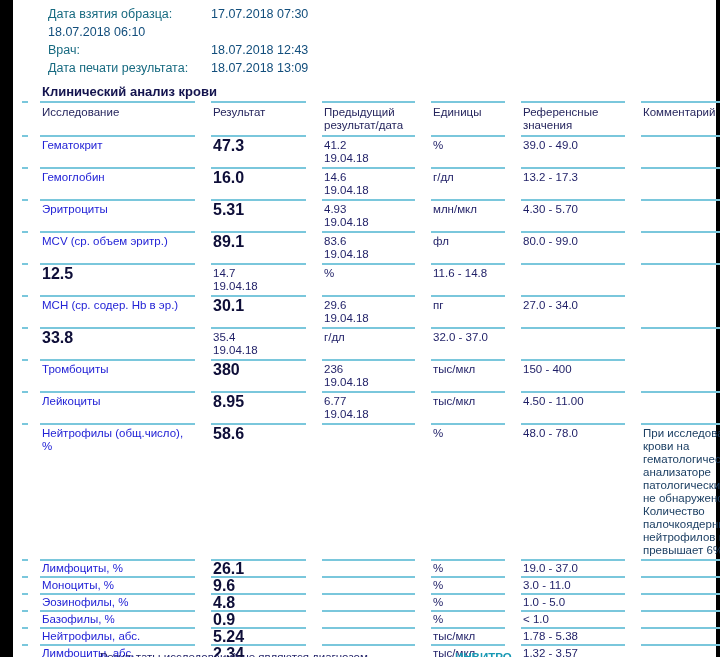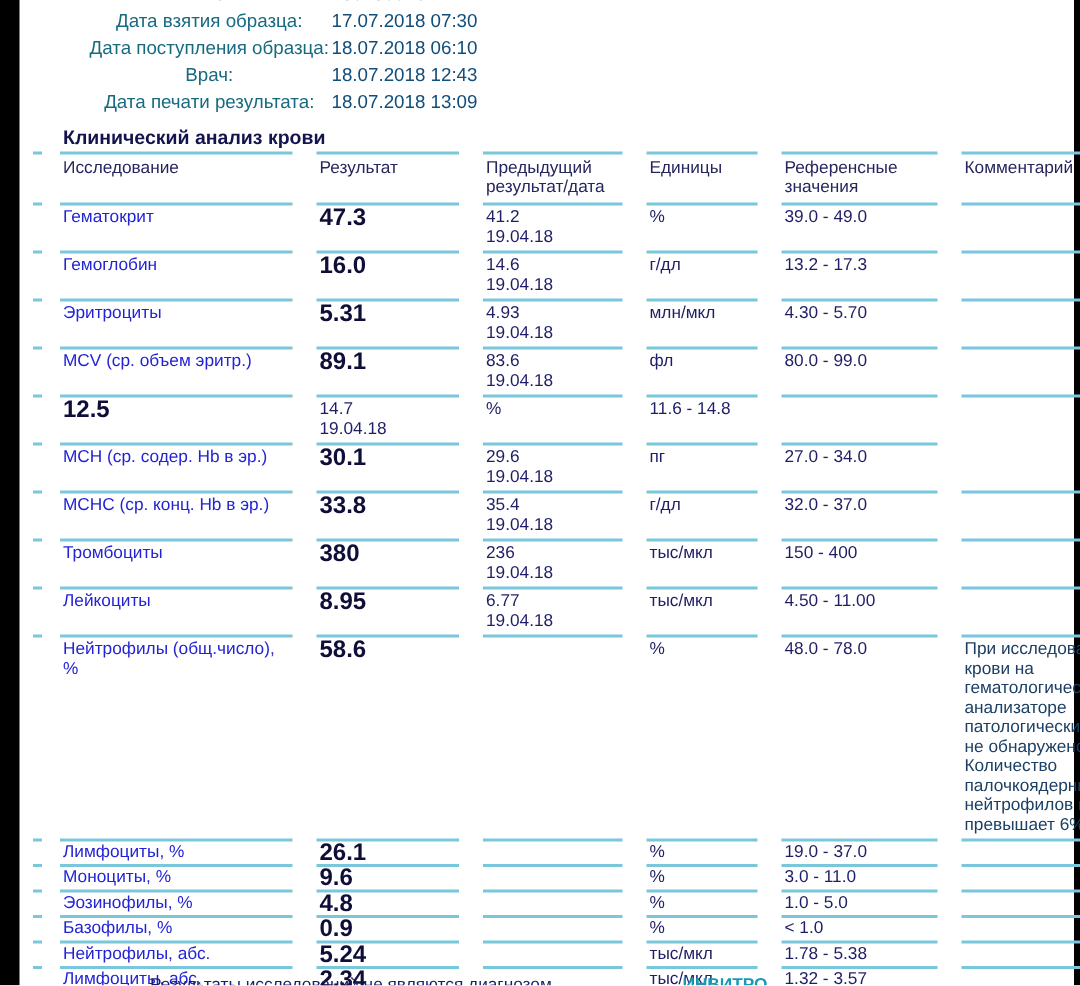--- a/index.html
+++ b/index.html
@@ -5,21 +5,21 @@
   html,body{margin:0;padding:0;background:#fff;}
   .page{
     position:relative;width:720px;height:657px;background:#ffffff;
     font-family:"Liberation Sans",sans-serif;overflow:hidden;color:#1e1e66;
   }
   .crop-bar{position:absolute;top:0;height:100%;background:#000;}
   .crop-left{left:0;width:13px;}
   .crop-right{right:0;width:4px;}
 
   
-  .meta{position:absolute;left:58px;top:0;width:560px;text-align:center;}
+  .meta{position:absolute;left:48px;top:0;width:560px;}
   .meta-row{display:flex;height:18px;align-items:center;font-size:12.5px;}
   .meta-row.clipped{margin-top:-13px;}
   .meta-label{width:163px;color:#176a80;}
   .meta-value{color:#124e7c;}
 
   
   .section-title{
     position:absolute;left:42px;top:84px;font-size:13px;font-weight:bold;color:#13134e;
   }
 
@@ -58,21 +58,20 @@
   <div class="meta">
     <div class="meta-row clipped">
       <span class="meta-label">ИНЗ:</span>
       <span class="meta-value">280280016</span>
     </div>
     <div class="meta-row">
       <span class="meta-label">Дата взятия образца:</span>
       <span class="meta-value">17.07.2018 07:30</span>
     </div>
     <div class="meta-row">
-      <span class="meta-label">Дата поступления образца:</span>
       <span class="meta-value">18.07.2018 06:10</span>
     </div>
     <div class="meta-row">
       <span class="meta-label">Врач:</span>
       <span class="meta-value">18.07.2018 12:43</span>
     </div>
     <div class="meta-row">
       <span class="meta-label">Дата печати результата:</span>
       <span class="meta-value">18.07.2018 13:09</span>
     </div>
@@ -131,21 +130,20 @@
         </div>
         <div class="trow row-two">
           <span class="cell cell-name">MCH (ср. содер. Hb в эр.)</span>
           <span class="cell cell-result">30.1</span>
           <span class="cell cell-prev">29.6<br>19.04.18</span>
           <span class="cell cell-units">пг</span>
           <span class="cell cell-ref">27.0 - 34.0</span>
           <span class="cell cell-comment"></span>
         </div>
         <div class="trow row-two">
-          <span class="cell cell-name">MCHC (ср. конц. Hb в эр.)</span>
           <span class="cell cell-result">33.8</span>
           <span class="cell cell-prev">35.4<br>19.04.18</span>
           <span class="cell cell-units">г/дл</span>
           <span class="cell cell-ref">32.0 - 37.0</span>
           <span class="cell cell-comment"></span>
         </div>
         <div class="trow row-two">
           <span class="cell cell-name">Тромбоциты</span>
           <span class="cell cell-result">380</span>
           <span class="cell cell-prev">236<br>19.04.18</span>

